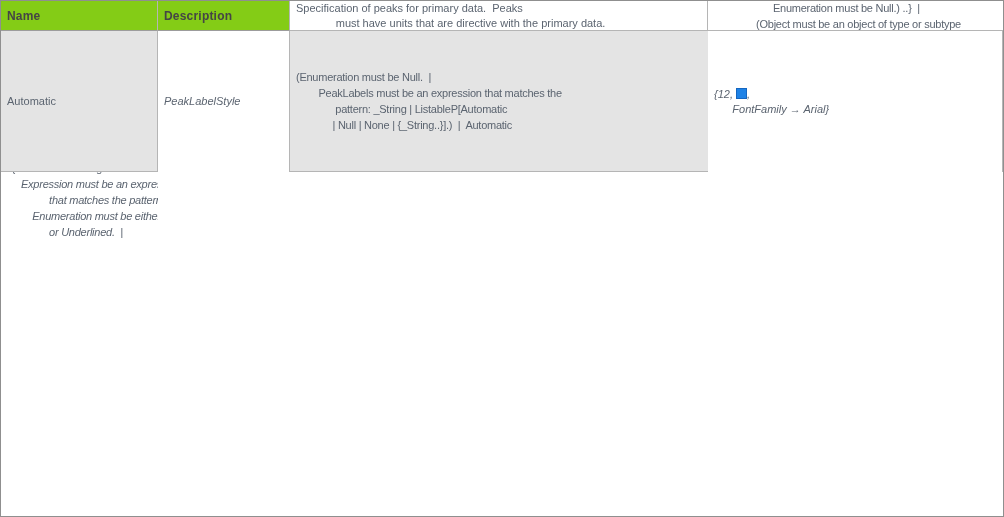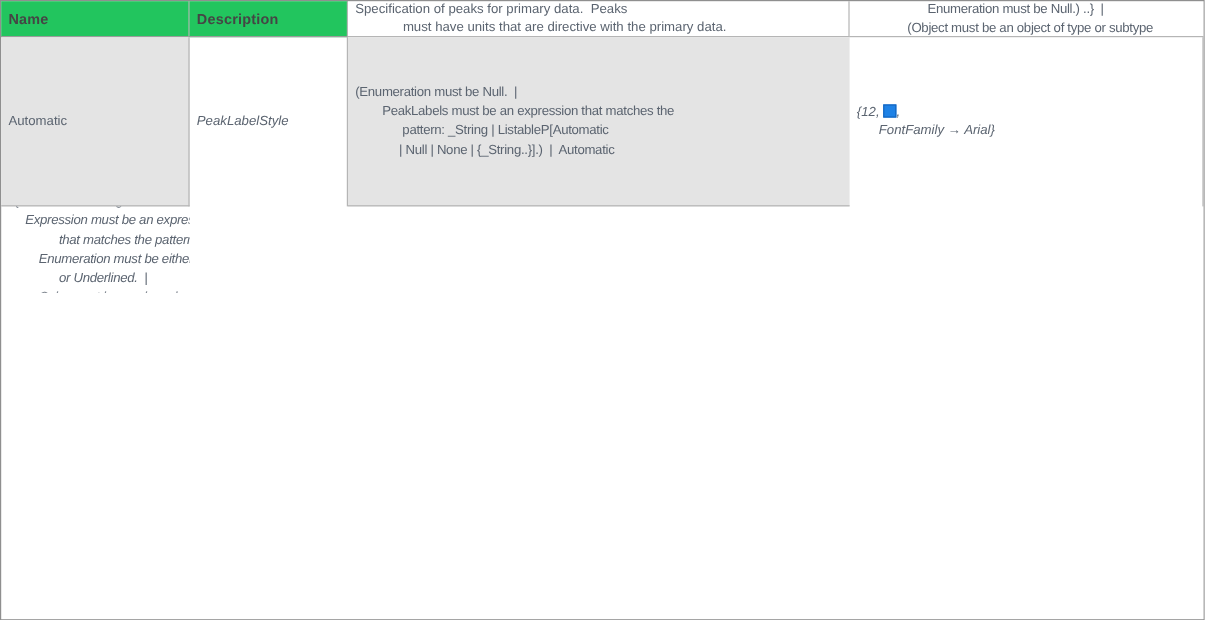--- a/index.html
+++ b/index.html
@@ -14,21 +14,21 @@
   .cell{
     box-sizing:border-box;
     border-right:1px solid #b5b5b5;
     border-bottom:1px solid #b5b5b5;
     display:flex;align-items:center;
     overflow:hidden;
   }
   .cell.c-last{border-right:none;}
   .cell.r-last{border-bottom:none;font-style:italic;}
   .hcell{
-    background:#22c55e;
+    background:#84cc16;
     border-bottom:1px solid #9c9c9c;
     font-weight:bold;font-size:12px;color:#454545;
     padding-left:6px;letter-spacing:0.2px;text-align:right;
   }
   .alt{background:#e4e4e4;}
   .txt{
     font-size:11px;color:#5b6470;line-height:15px;
     white-space:pre;padding:0 6px;
   }
   .pattern-txt{

